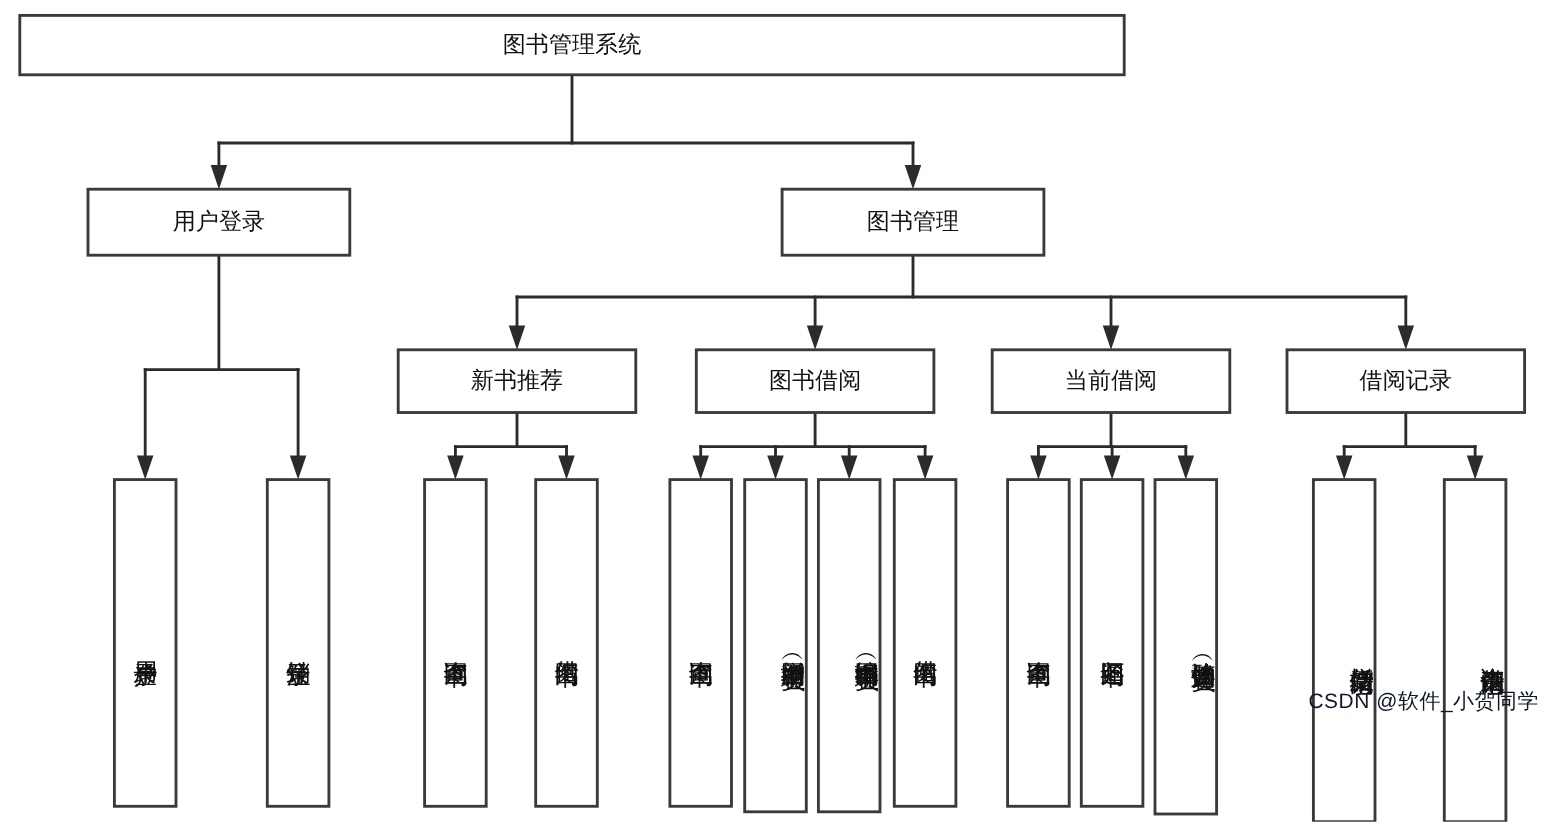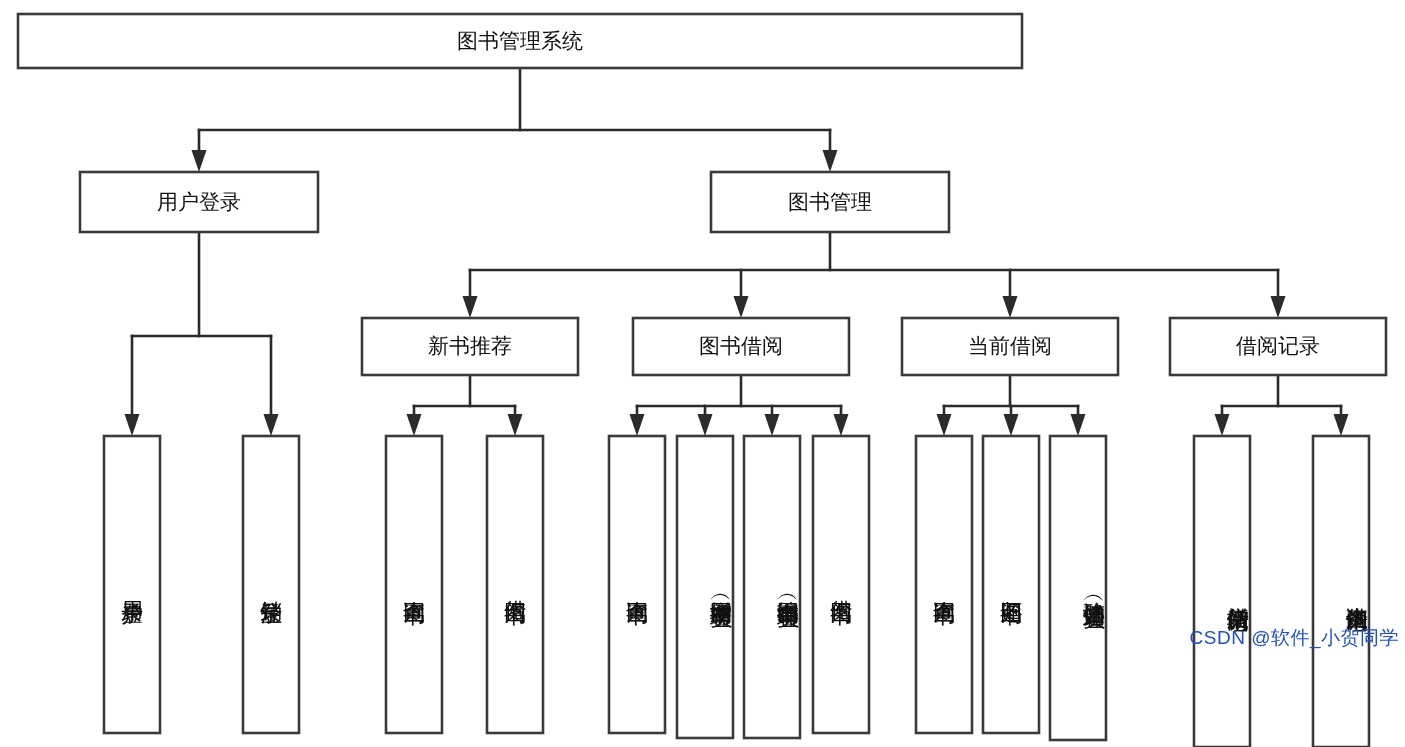--- a/index.html
+++ b/index.html
@@ -68,21 +68,21 @@
   }
   .leaf-label.center-v {
     align-items: center;
   }
   .watermark {
     position: absolute;
     right: 6px;
     bottom: 4px;
     font-family: "Liberation Sans", sans-serif;
     font-size: 19px;
-    color: #1d4ed8;
+    color: #0f172a;
     letter-spacing: 0.5px;
     white-space: nowrap;
   }
 </style>
 </head>
 <body>
 
 <div id="diagram-root">
 
   <svg id="tree-svg" viewBox="0 0 1405 747">

